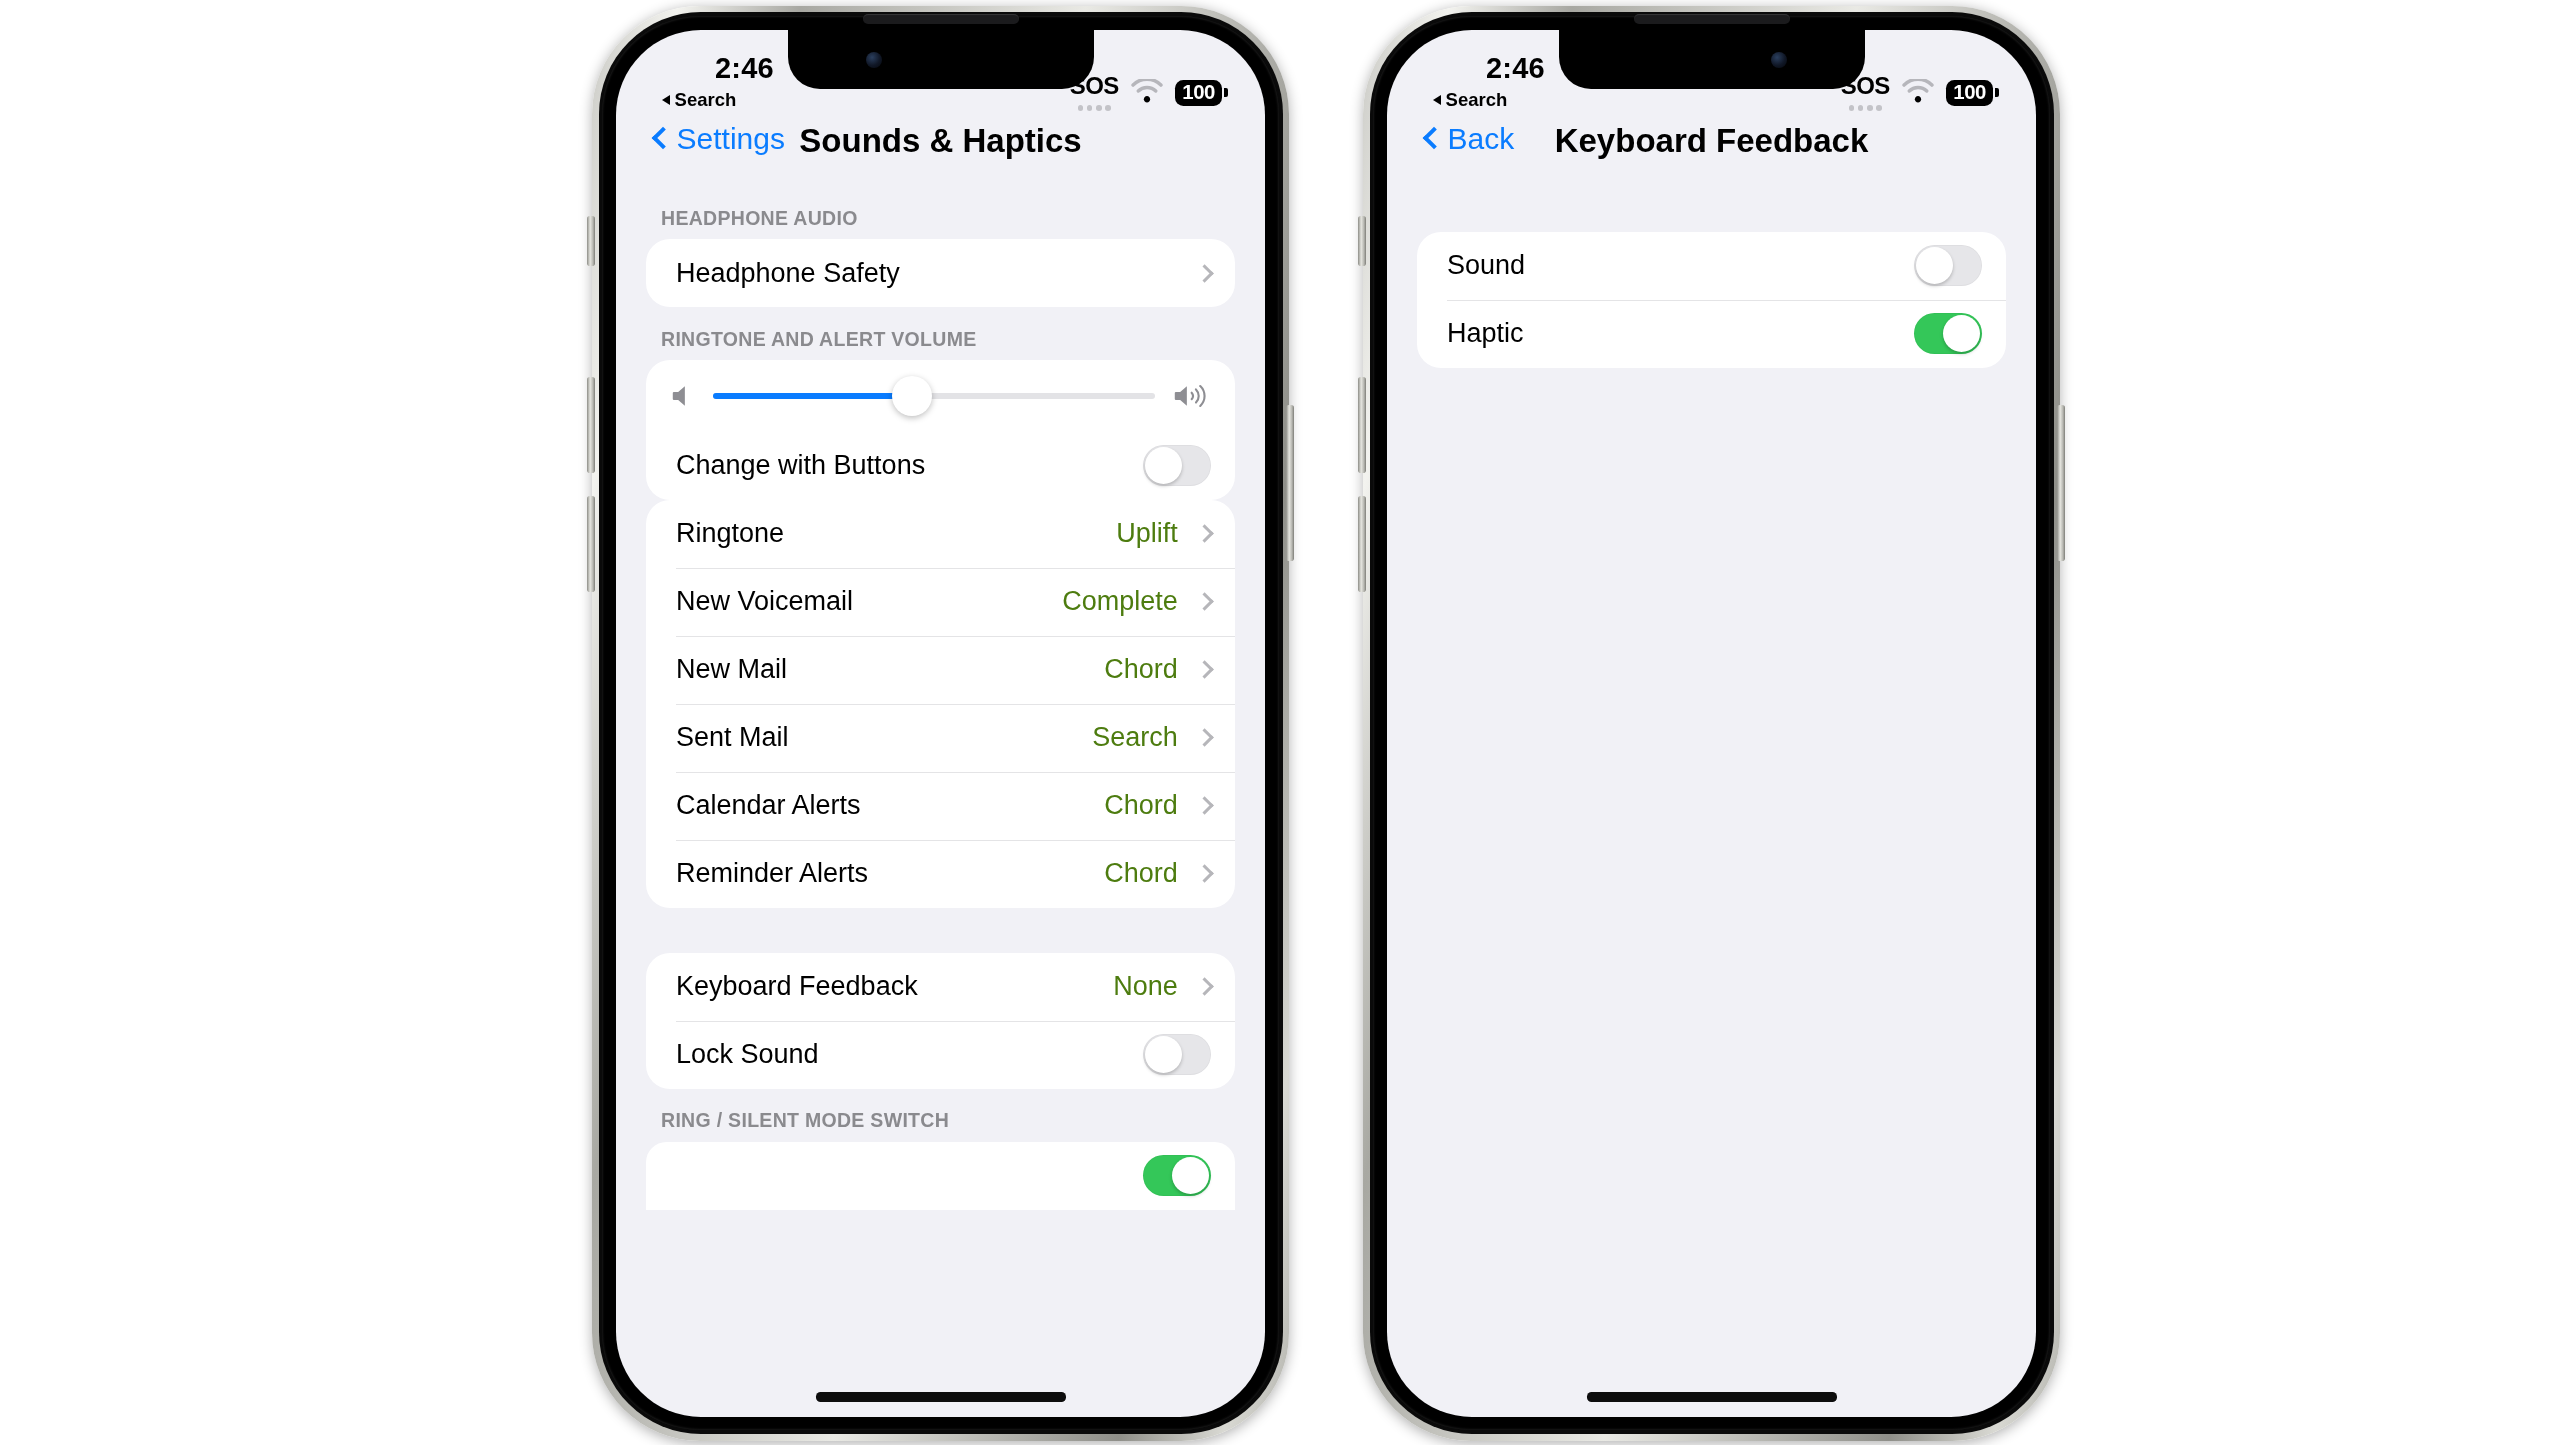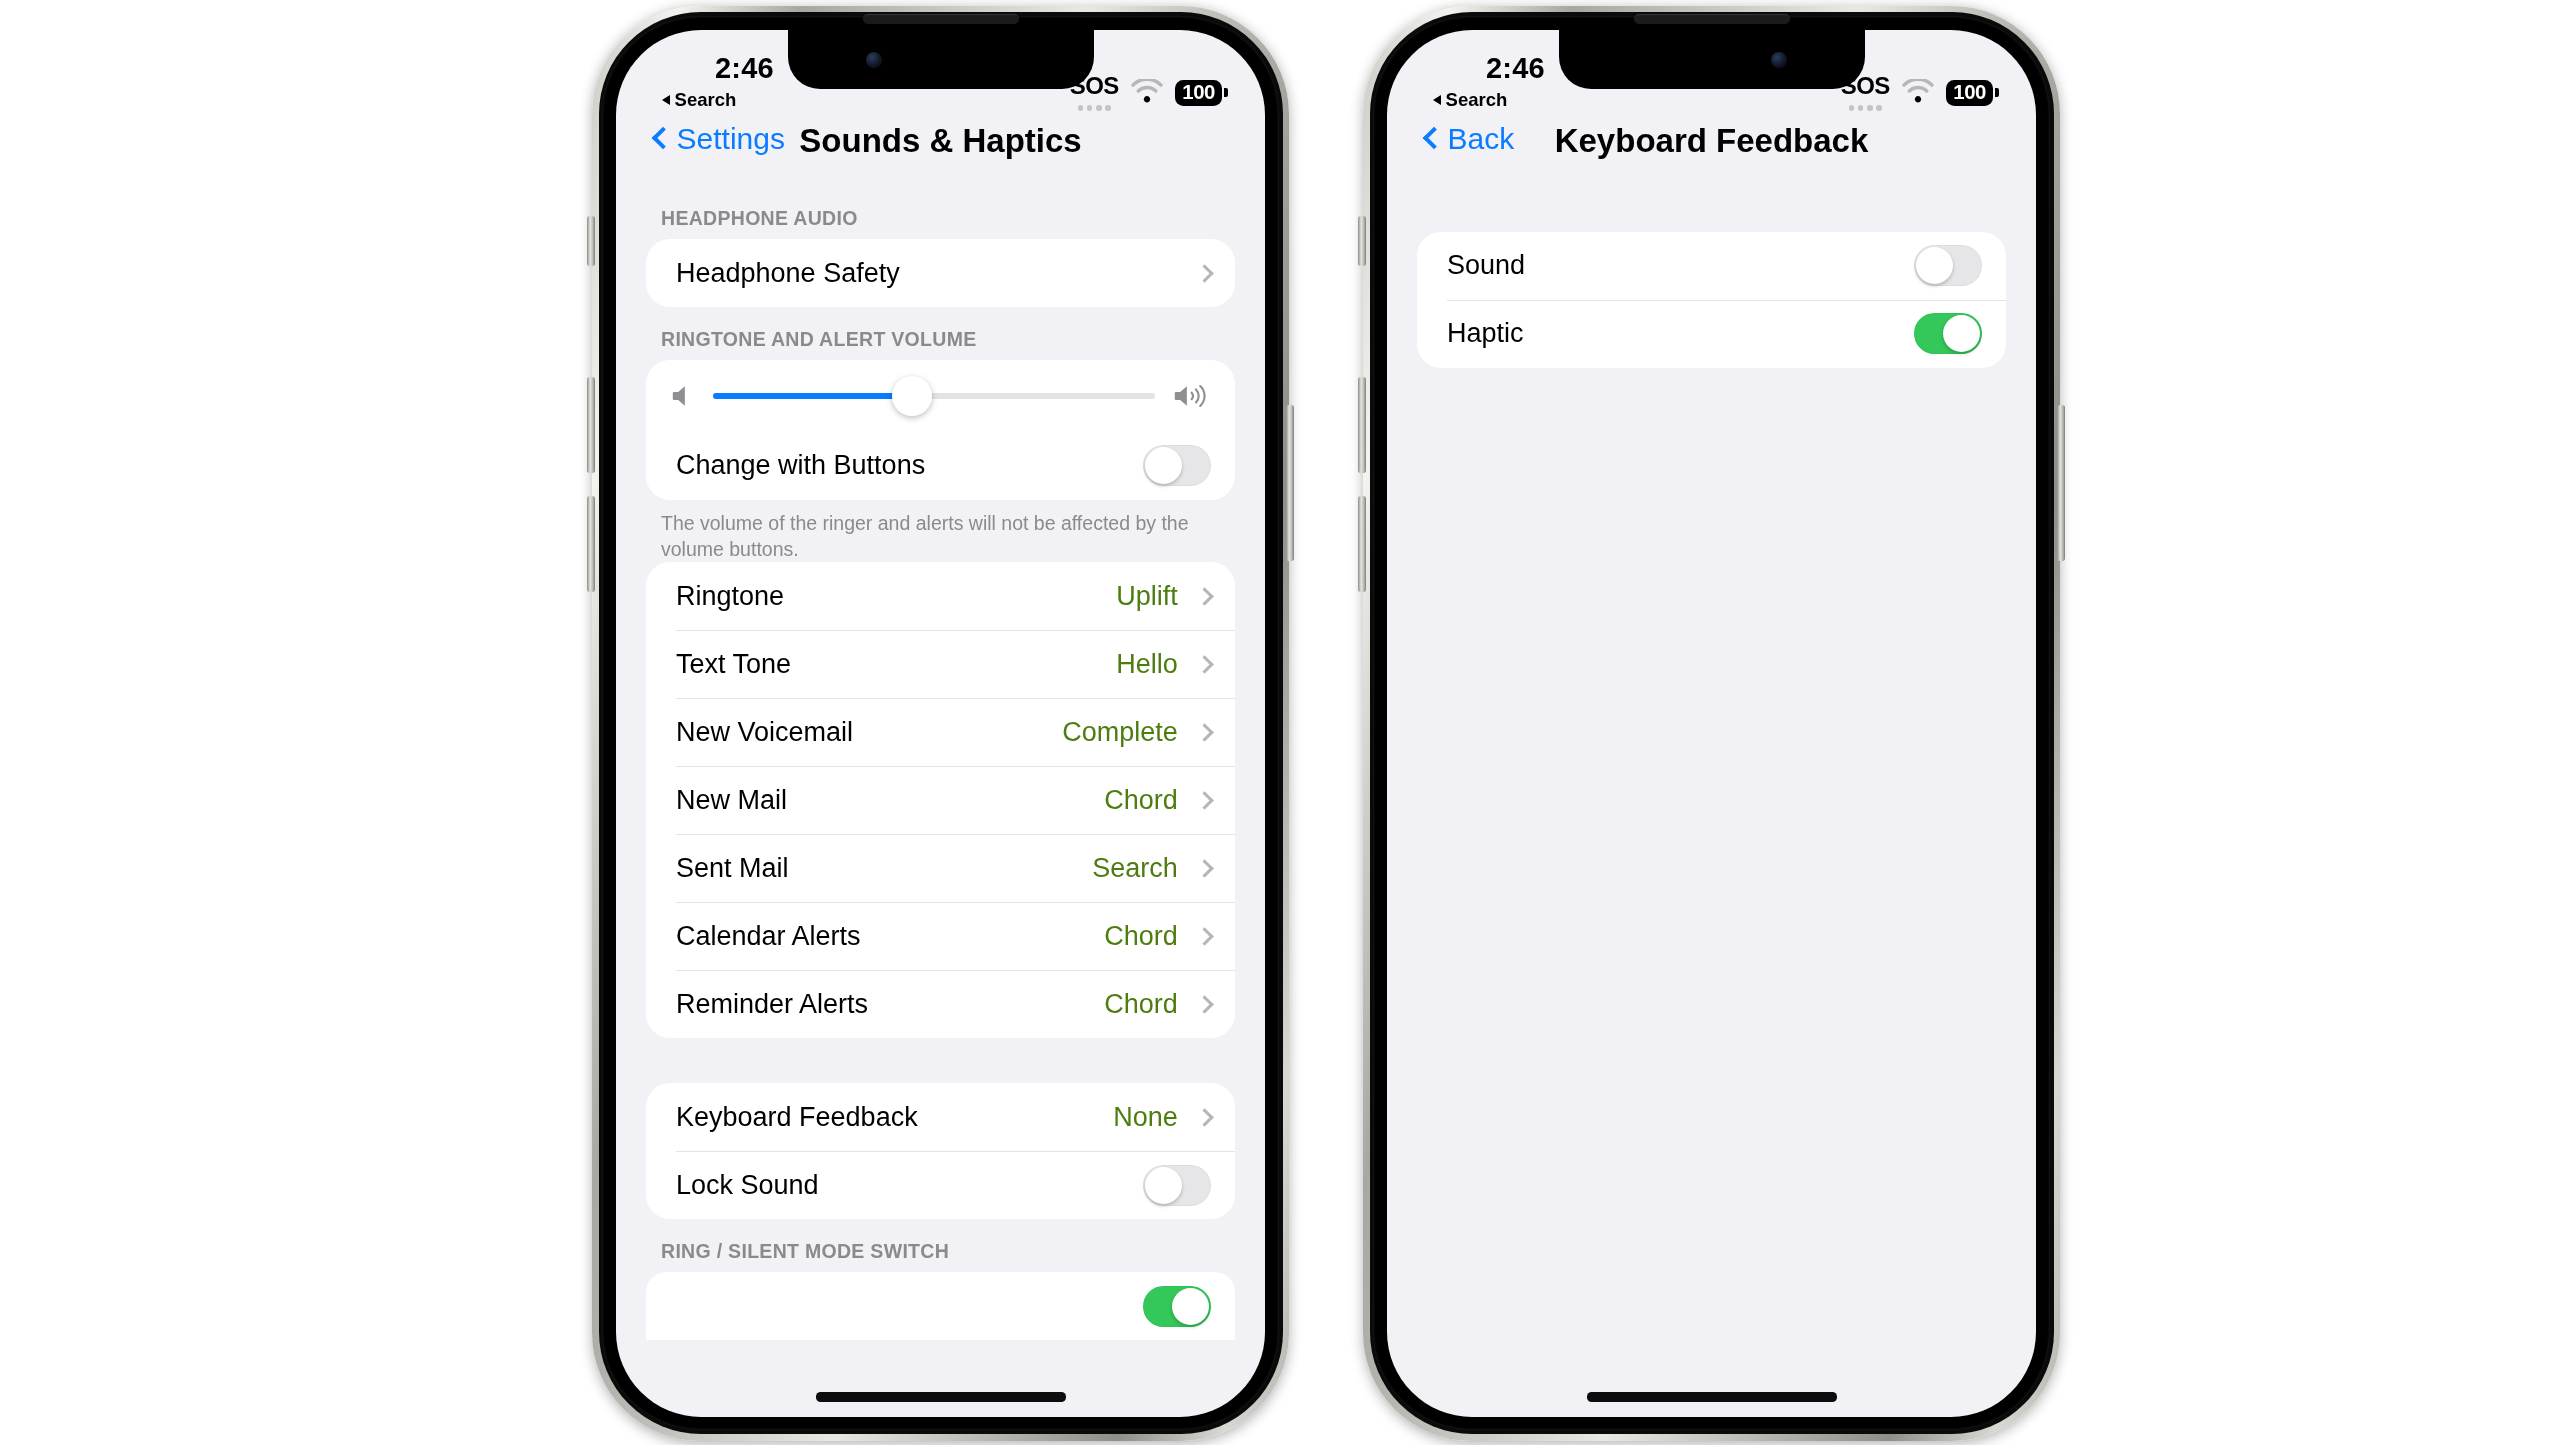--- a/index.html
+++ b/index.html
@@ -274,31 +274,25 @@
                 </svg>
             </span>
           </div>
           <div class="row">
             <span class="row-label">Change with Buttons</span>
             <span class="toggle">
                 <span class="knob"></span>
               </span>
           </div>
         </div>
-        <div class="sec-footer">The volume of the ringer and alerts will not be affected by the volume buttons.</div>
 
         <div class="group">
           <div class="row">
             <span class="row-label">Ringtone</span>
             <span class="row-value">Uplift</span>
-            <span class="chev-right"></span>
-          </div>
-          <div class="row">
-            <span class="row-label">Text Tone</span>
-            <span class="row-value">Hello</span>
             <span class="chev-right"></span>
           </div>
           <div class="row">
             <span class="row-label">New Voicemail</span>
             <span class="row-value">Complete</span>
             <span class="chev-right"></span>
           </div>
           <div class="row">
             <span class="row-label">New Mail</span>
             <span class="row-value">Chord</span>

